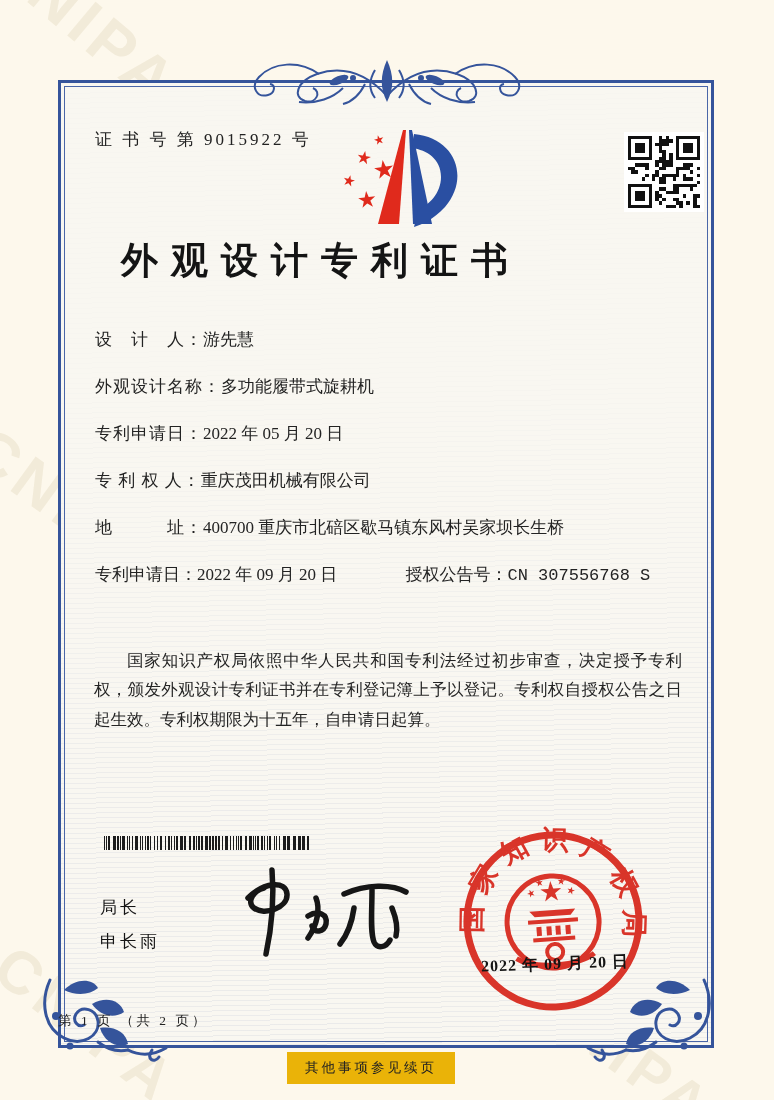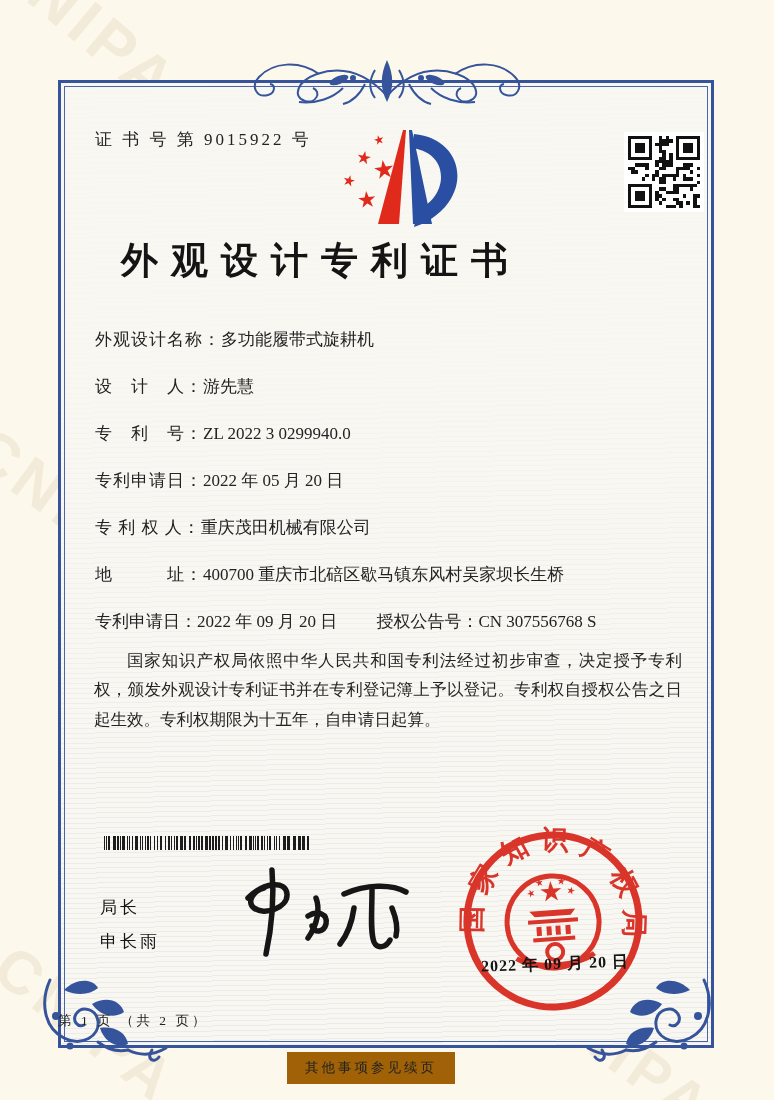--- a/index.html
+++ b/index.html
@@ -29,39 +29,39 @@
           display:flex;align-items:center;justify-content:center;}
   .logo{position:absolute;left:320px;top:118px;}
   .title{position:absolute;left:0;top:236px;width:642px;text-align:center;
          font-size:37px;font-weight:bold;letter-spacing:13px;color:#141414;}
 
   
   .fields{position:absolute;left:95px;top:328px;width:600px;}
   .field-row{height:47px;font-size:17px;color:#232323;white-space:nowrap;}
   .field-row .lbl{letter-spacing:1px;}
   .grant-row{height:47px;font-size:17px;color:#232323;white-space:nowrap;}
-  .grant-row .second{margin-left:35px;}
+  .grant-row .second{margin-left:64px;font-family:Liberation Mono, monospace;}
 
   
   .body-text{position:absolute;left:94px;top:646px;width:588px;font-size:16.5px;
              line-height:1.78;color:#242424;text-align:justify;font-family:Liberation Serif, serif;}
   .body-text p{margin:0;text-indent:2em;}
 
   
   .barcode{position:absolute;left:104px;top:836px;}
   .officer{position:absolute;left:100px;top:891px;font-family:"Liberation Sans","DejaVu Sans",sans-serif;
            font-size:17px;color:#151515;letter-spacing:3px;line-height:34px;}
   .signature{position:absolute;left:220px;top:864px;}
   .seal{position:absolute;left:458px;top:826px;opacity:.93;transform:rotate(-4deg);}
   .seal-date{position:absolute;left:455px;top:954px;width:200px;text-align:center;
              font-size:16px;color:#141414;letter-spacing:1px;transform:rotate(-2deg);font-weight:bold;}
 
   .page-info{position:absolute;left:58px;top:1012px;width:656px;text-align:left;
              font-size:13.5px;color:#222;letter-spacing:3px;}
-  .note-box{position:absolute;left:287px;top:1052px;background:#a16207;
+  .note-box{position:absolute;left:287px;top:1052px;background:#eab308;
             padding:7px 18px;font-size:13.5px;color:#222;letter-spacing:3px;}
 </style>
 </head>
 <body>
 
 <div class="page">
 
   <div class="wm" style="left:-28px;top:-16px;font-size:64px;transform:rotate(40deg);">CNIPA</div>
   <div class="wm" style="left:452px;top:120px;font-size:54px;transform:rotate(35deg);">CNIPA</div>
   <div class="wm" style="left:448px;top:318px;font-size:56px;transform:rotate(33deg);">CNIPA</div>
@@ -351,23 +351,22 @@
       <use href="#star" transform="translate(44,40) scale(7) rotate(10)"></use>
       <use href="#star" transform="translate(64,52) scale(10) rotate(-8)"></use>
       <use href="#star" transform="translate(29,63) scale(6) rotate(14)"></use>
       <use href="#star" transform="translate(47,82) scale(9) rotate(-6)"></use>
     </g>
   </svg>
 
   <div class="title">外观设计专利证书</div>
 
   <div class="fields">
+    <div class="field-row"><span class="lbl">设　计　人：</span><span class="val">游先慧</span></div>
     <div class="field-row"><span class="lbl">外观设计名称：</span><span class="val">多功能履带式旋耕机</span></div>
-    <div class="field-row"><span class="lbl">设　计　人：</span><span class="val">游先慧</span></div>
-    <div class="field-row"><span class="lbl">专　利　号：</span><span class="val">ZL 2022 3 0299940.0</span></div>
     <div class="field-row"><span class="lbl">专利申请日：</span><span class="val">2022 年 05 月 20 日</span></div>
     <div class="field-row"><span class="lbl">专 利 权 人：</span><span class="val">重庆茂田机械有限公司</span></div>
     <div class="field-row"><span class="lbl">地　　　址：</span><span class="val">400700  重庆市北碚区歇马镇东风村吴家坝长生桥</span></div>
     <div class="grant-row">
       <span><span class="lbl">专利申请日：</span><span class="val">2022 年 09 月 20 日</span></span>
       <span class="second"><span class="lbl">授权公告号：</span><span class="val">CN 307556768 S</span></span>
     </div>
   </div>
 
   <div class="body-text">

